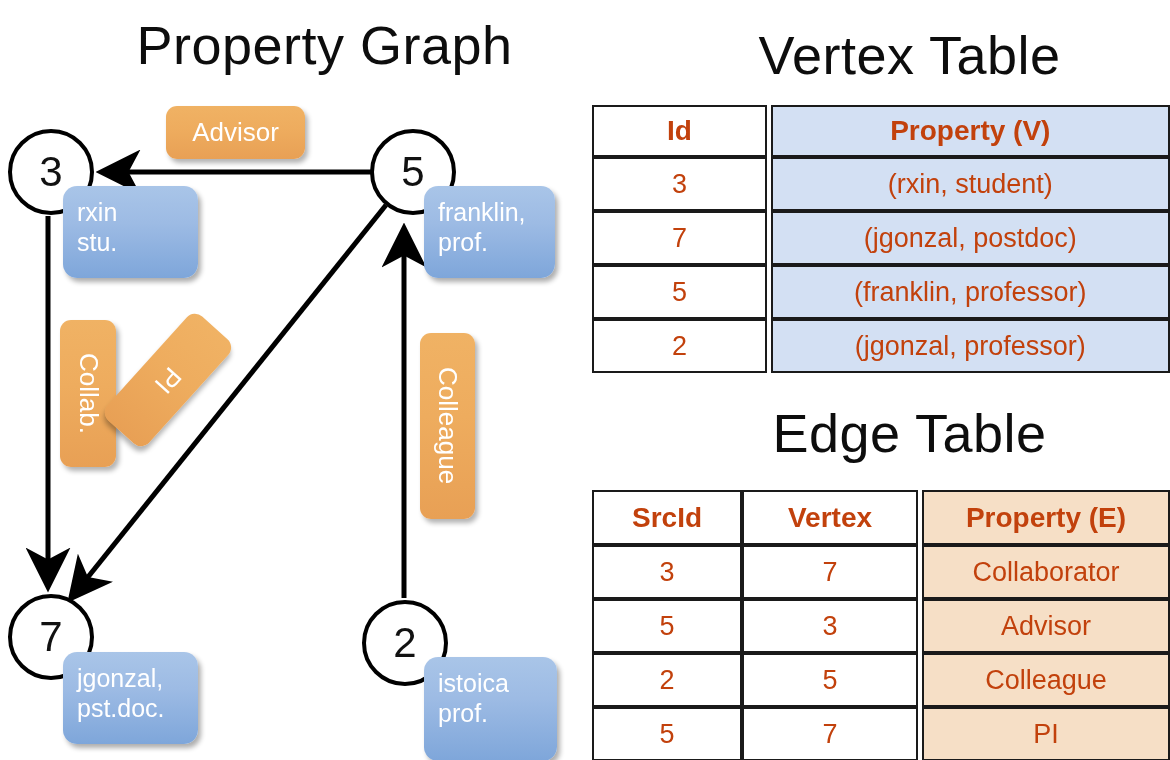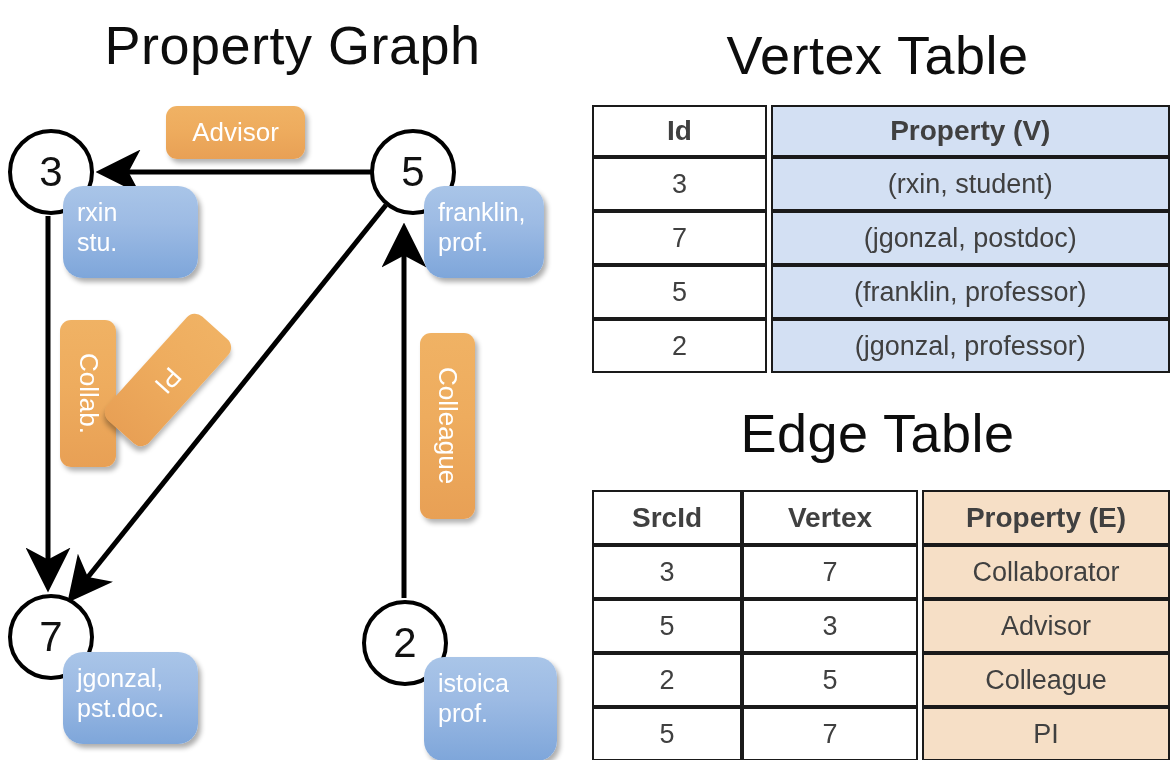--- a/index.html
+++ b/index.html
@@ -19,20 +19,21 @@
   
   .title {
     position: absolute;
     font-family: "Liberation Sans", sans-serif;
     font-weight: 300;
     font-size: 54px;
     letter-spacing: 0.5px;
     color: #0d0d0d;
     white-space: nowrap;
     text-align: center;
+    padding-left: 32px;
   }
   #graph-title   { left: 0;   top: 14px;  width: 585px; }
   #vertex-title  { left: 585px; top: 12px;  width: 585px; margin-top: 12px; }
   #edge-title    { left: 585px; top: 402px; width: 585px; }
 
   
   #graph-panel {
     position: absolute;
     left: 0; top: 0;
     width: 585px; height: 760px;
@@ -57,34 +58,34 @@
     z-index: 6;
   }
   #vertex-3 { left: 8px;   top: 129px; }
   #vertex-5 { left: 370px; top: 129px; }
   #vertex-7 { left: 8px;   top: 594px; }
   #vertex-2 { left: 362px; top: 600px; }
 
   
   .prop-box {
     position: absolute;
-    border-radius: 20px;
+    border-radius: 14px;
     background: linear-gradient(to bottom, #a9c5e8 0%, #9dbbe4 40%, #7ea6da 100%);
     box-shadow: 3px 4px 5px rgba(0,0,0,0.32);
     color: #fff;
     font-family: "Liberation Sans", sans-serif;
     font-weight: 300;
     font-size: 25px;
     line-height: 1.18;
     padding: 12px 0 0 14px;
     box-sizing: border-box;
     z-index: 8;
   }
   #box-rxin     { left: 63px;  top: 186px; width: 135px; height: 92px; }
-  #box-franklin { left: 424px; top: 186px; width: 120px; height: 92px; }
+  #box-franklin { left: 424px; top: 186px; width: 131px; height: 92px; }
   #box-jgonzal  { left: 63px;  top: 652px; width: 135px; height: 92px; }
   #box-istoica  { left: 424px; top: 657px; width: 133px; height: 104px; }
 
   
   .edge-label {
     position: absolute;
     border-radius: 11px;
     background: linear-gradient(to bottom, #f0b264 0%, #eeac5e 45%, #e8a055 100%);
     box-shadow: 3px 4px 5px rgba(0,0,0,0.30);
     color: #fff;
@@ -113,21 +114,21 @@
   .tbl {
     position: absolute;
     border-collapse: separate;
     border-spacing: 0;
     font-family: "Liberation Sans", sans-serif;
   }
   .tbl td, .tbl th {
     border: 2px solid #1a1a1a;
     font-weight: 300;
     font-size: 27px;
-    color: #404040;
+    color: #c2410c;
     text-align: center;
     padding: 0;
     box-sizing: border-box;
   }
   .tbl th {
     font-weight: 700;
     font-size: 28px;
   }
   .gapcol {
     border: none !important;

